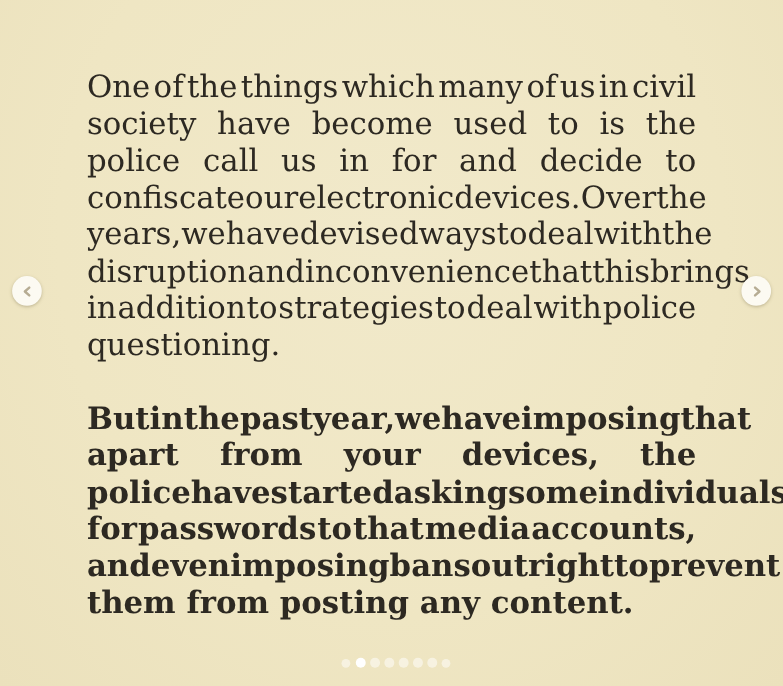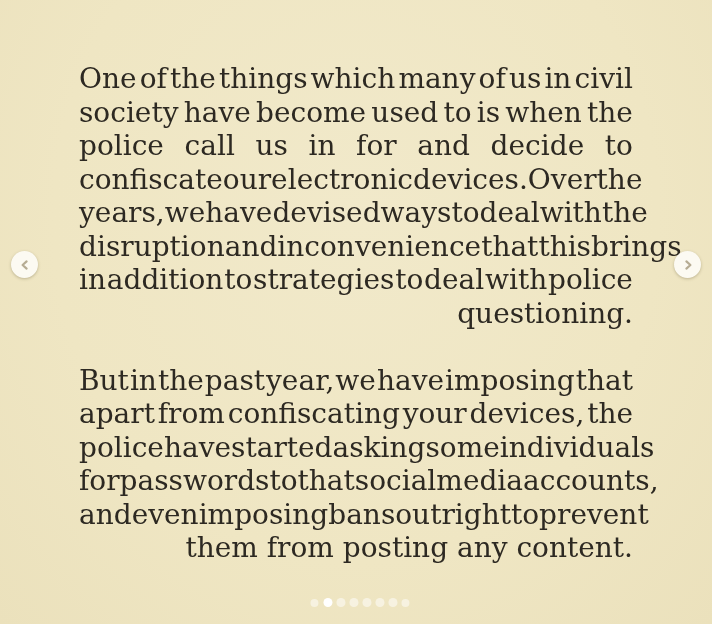--- a/index.html
+++ b/index.html
@@ -8,33 +8,33 @@
     width: 712px;
     height: 624px;
     overflow: hidden;
     font-family: "DejaVu Serif", "Liberation Serif", serif;
   }
   .slide {
     position: relative;
     width: 712px;
     height: 624px;
     background: radial-gradient(ellipse at 50% 35%, #F1E9CA 0%, #EFE6C3 60%, #EBE1BC 100%);
-    text-align: right;
   }
   .text-block {
     position: absolute;
     left: 79px;
     top: 62px;
     width: 554px;
     font-size: 28px;
     line-height: 33.5px;
     color: #2D2922;
   }
   .paragraph + .paragraph {
     margin-top: 33.5px;
+    font-weight: bold;
   }
   .line.justify {
     display: flex;
     justify-content: space-between;
   }
   .line {
     white-space: nowrap;
   }
   .nav-button {
     position: absolute;
@@ -92,21 +92,20 @@
           <span>in</span>
           <span>civil</span>
         </div>
         <div class="line justify">
           <span>society</span>
           <span>have</span>
           <span>become</span>
           <span>used</span>
           <span>to</span>
           <span>is</span>
-          <span>when</span>
           <span>the</span>
         </div>
         <div class="line justify">
           <span>police</span>
           <span>call</span>
           <span>us</span>
           <span>in</span>
           <span>for</span>
           <span>and</span>
           <span>decide</span>
@@ -159,39 +158,37 @@
           <span>past</span>
           <span>year,</span>
           <span>we</span>
           <span>have</span>
           <span>imposing</span>
           <span>that</span>
         </div>
         <div class="line justify">
           <span>apart</span>
           <span>from</span>
-          <span>confiscating</span>
           <span>your</span>
           <span>devices,</span>
           <span>the</span>
         </div>
         <div class="line justify">
           <span>police</span>
           <span>have</span>
           <span>started</span>
           <span>asking</span>
           <span>some</span>
           <span>individuals</span>
         </div>
         <div class="line justify">
           <span>for</span>
           <span>passwords</span>
           <span>to</span>
           <span>that</span>
-          <span>social</span>
           <span>media</span>
           <span>accounts,</span>
         </div>
         <div class="line justify">
           <span>and</span>
           <span>even</span>
           <span>imposing</span>
           <span>bans</span>
           <span>outright</span>
           <span>to</span>

